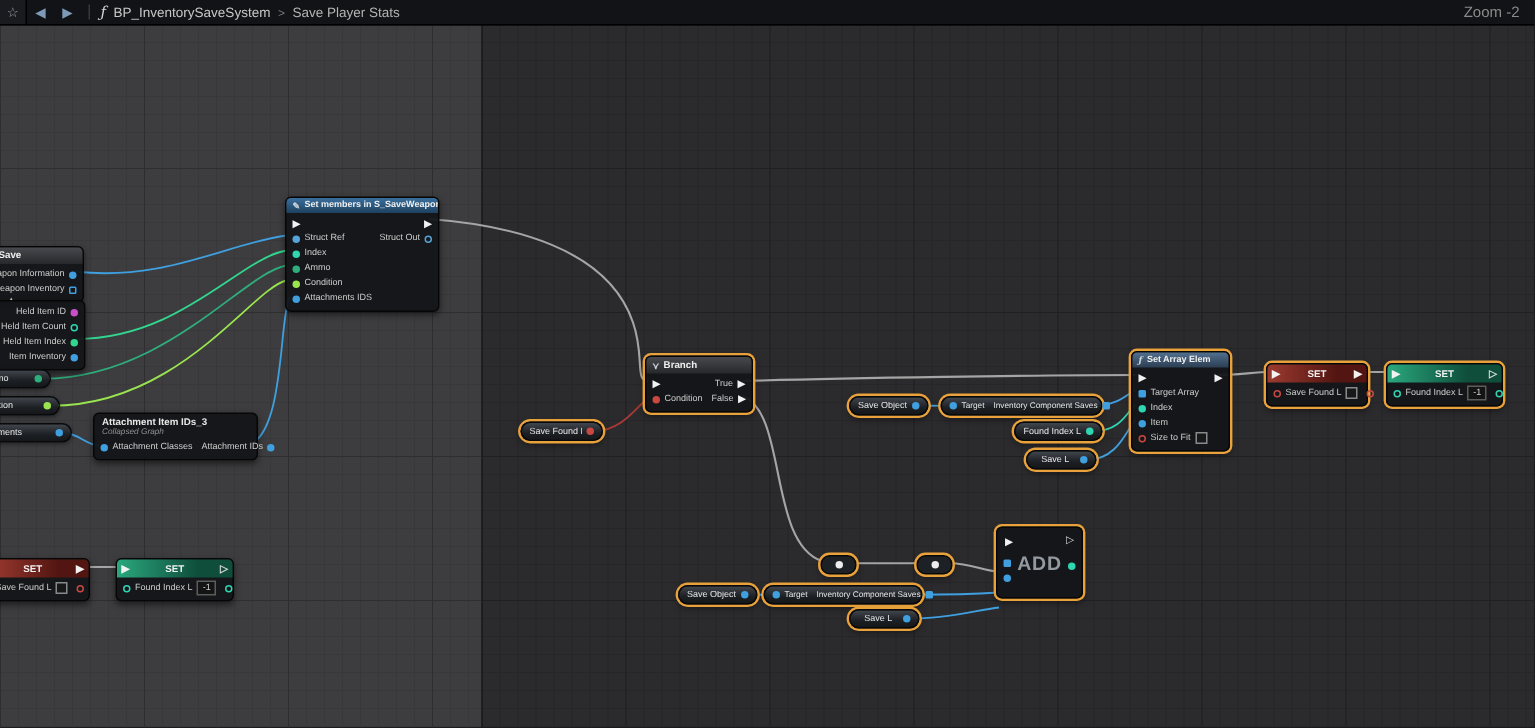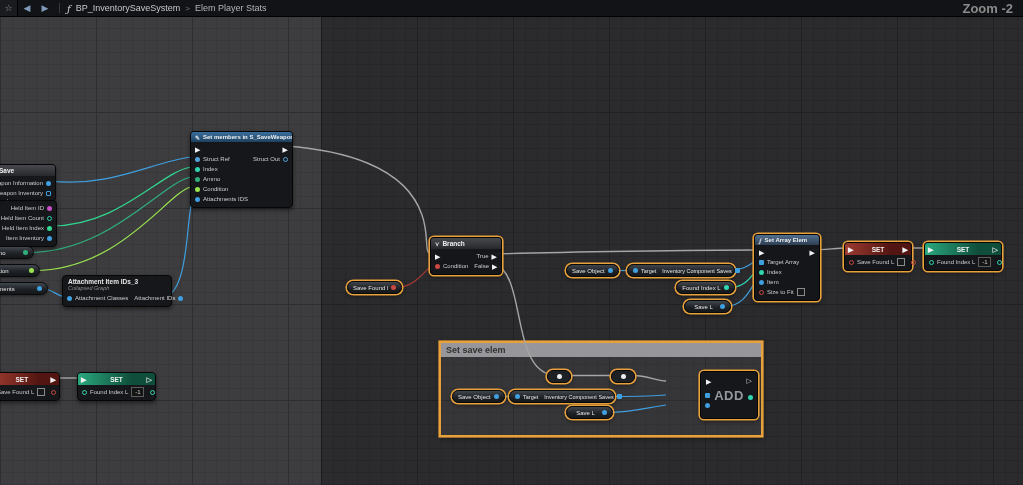--- a/index.html
+++ b/index.html
@@ -11,21 +11,21 @@
           align-items:center;z-index:50;border-bottom:1px solid #000;}
   .tb-star{width:17px;height:16px;display:flex;align-items:center;justify-content:center;
            color:#9aa2ab;font-size:9px;background:#1a1b1e;border-right:1px solid #000;}
   .tb-nav{width:18px;height:16px;display:flex;align-items:center;justify-content:center;
           color:#7d9ab9;font-size:9px;}
   .tb-sep{width:1px;height:10px;background:#35383c;margin:0 5px;}
   .fn-icon{color:#d2d6da;font-style:italic;font-family:"DejaVu Serif",serif;font-size:10px;margin:0 5px 0 2px;}
   .crumb-root{color:#c8c8c8;font-size:9px;}
   .crumb-sep{color:#7a7a7a;font-size:8px;margin:0 5px;}
   .crumb-page{color:#b4b4b4;font-size:9px;}
-  .zoom-label{margin-left:auto;margin-right:10px;color:#8b8b8b;font-size:13px;font-weight:bold;}
+  .zoom-label{margin-left:auto;margin-right:10px;color:#8b8b8b;font-size:10px;font-weight:normal;}
 
   
   .grid-light{position:absolute;left:0;top:16px;width:321px;height:469px;background-color:#3d3d3f;
     background-image:
       linear-gradient(#2e2e31 1px,transparent 1px),linear-gradient(90deg,#2e2e31 1px,transparent 1px),
       linear-gradient(#38383b 1px,transparent 1px),linear-gradient(90deg,#38383b 1px,transparent 1px);
     background-size:96px 96px,96px 96px,12px 12px,12px 12px;}
   .grid-dark{position:absolute;left:321px;top:16px;width:702px;height:469px;background-color:#2b2b2e;
     background-image:
       linear-gradient(#202023 1px,transparent 1px),linear-gradient(90deg,#202023 1px,transparent 1px),
@@ -90,21 +90,21 @@
 <div class="screen">
 
   <div class="topbar">
     <div class="tb-star">☆</div>
     <div class="tb-nav">◀</div>
     <div class="tb-nav">▶</div>
     <div class="tb-sep"></div>
     <span class="fn-icon">ƒ</span>
     <span class="crumb-root">BP_InventorySaveSystem</span>
     <span class="crumb-sep">&gt;</span>
-    <span class="crumb-page">Elem Player Stats</span>
+    <span class="crumb-page">Save Player Stats</span>
     <span class="zoom-label">Zoom -2</span>
   </div>
 
   <div class="grid-light"></div>
   <div class="grid-dark"></div>
   <div class="region-divider"></div>
 
   <svg class="wires" width="1023" height="485">
 
     <path d="M286,146 C340,150 405,165 422,215 C430,238 423,254 432,254" stroke="#a5a5a5" stroke-width="1.4" fill="none"></path>
@@ -376,44 +376,41 @@
       <div class="row">
           <span class="pin hollow" style="border-color:#2fd6b2"></span>
           <span>Found Index L</span>
           <span class="valbox">-1</span>
           <span class="spacer"></span>
           <span class="pin hollow" style="border-color:#2fd6b2"></span>
         </div>
     </div>
   </div>
 
-  <div class="comment sel" style="left:440px;top:342px;width:322px;height:94px;">
-    <div class="comment-hd">Set save elem</div>
-  </div>
 
   <div class="reroute sel" style="left:547px;top:370px;"></div>
   <div class="reroute sel" style="left:611px;top:370px;"></div>
 
   <div class="pill sel" style="left:452px;top:390px;width:53px;">
     <span class="lbl">Save Object L</span>
     <span class="pin" style="background:#3f9fdf"></span>
   </div>
   <div class="pill sel" style="left:509px;top:390px;width:106px;font-size:5.5px;">
     <span class="pin" style="background:#3f9fdf"></span>
     <span>Target</span>
     <span class="spacer" style="flex:1"></span>
     <span>Inventory Component Saves</span>
     <span class="pin sq" style="background:#3f9fdf"></span>
   </div>
   <div class="pill sel" style="left:566px;top:406px;width:47px;">
     <span class="lbl">Save L</span>
     <span class="pin" style="background:#3f9fdf"></span>
   </div>
 
-  <div class="node add-node sel" style="left:664px;top:371px;margin-left:36px;">
+  <div class="node add-node sel" style="left:664px;top:351px;">
     <div class="add-label">ADD</div>
     <span class="exec abs" style="left:5px;top:6px;">▶</span>
     <span class="exec open abs" style="right:5px;top:5px;">▷</span>
     <span class="pin sq abs" style="left:4px;top:21px;background:#3f9fdf"></span>
     <span class="pin abs" style="left:4px;top:31px;background:#3f9fdf"></span>
     <span class="pin abs" style="right:4px;top:23px;background:#2fd6b2"></span>
   </div>
 
 </div>
 

